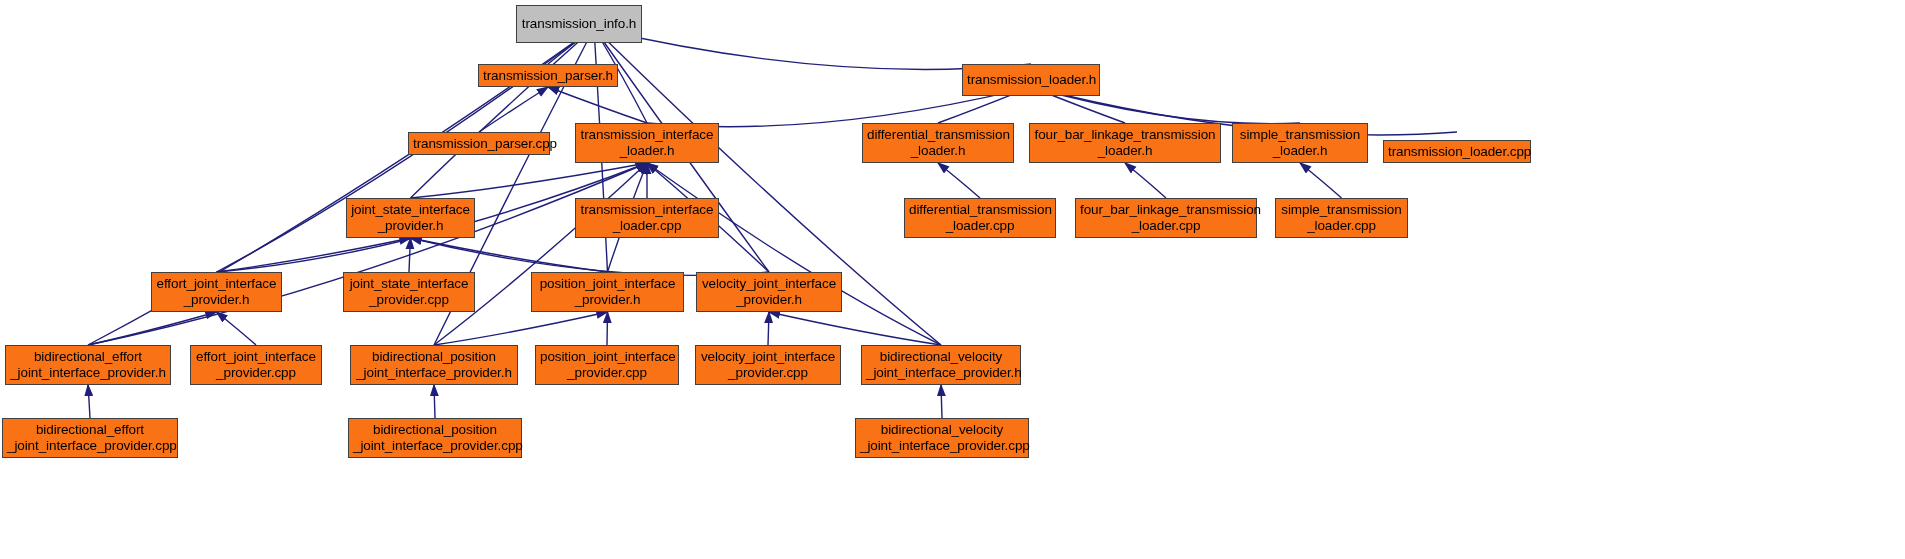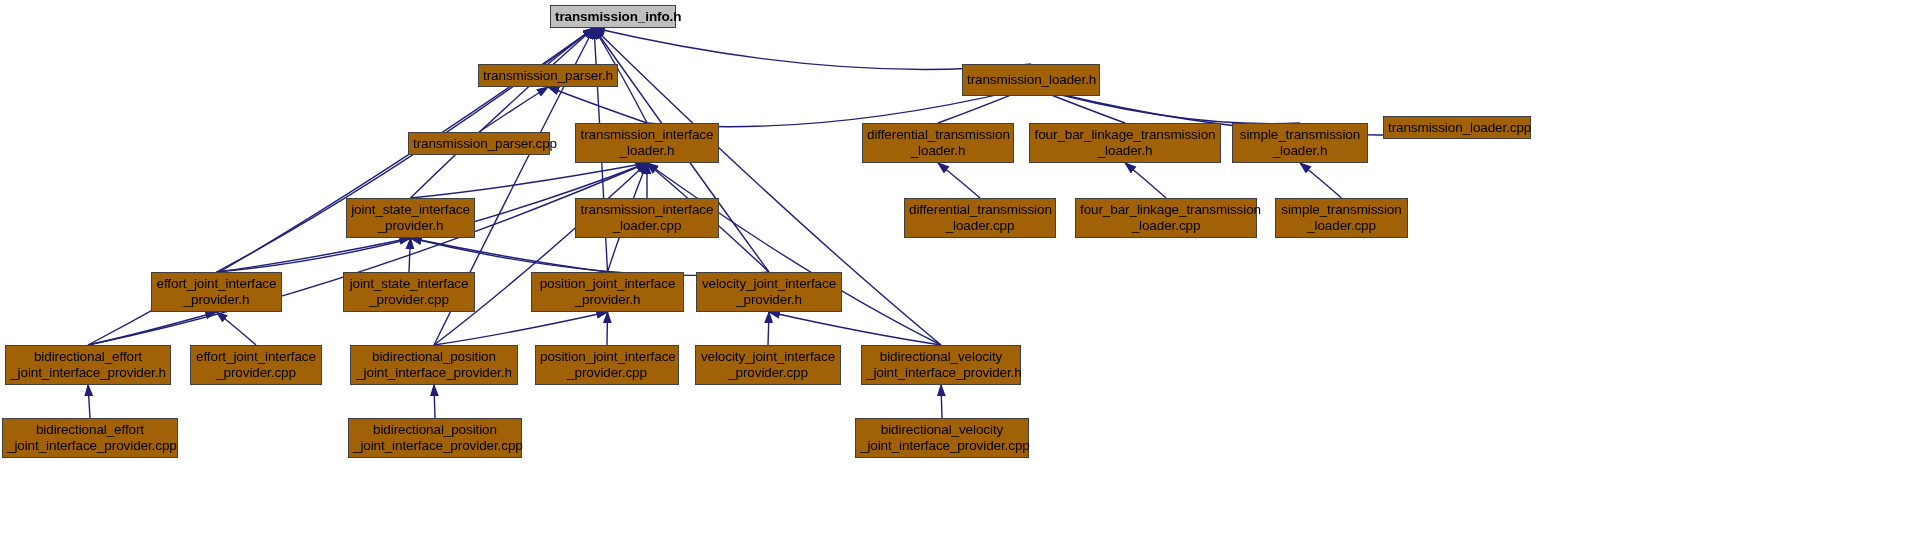--- a/index.html
+++ b/index.html
@@ -9,21 +9,21 @@
     height:559px;
     background:#ffffff;
     font-family:"Liberation Sans", sans-serif;
     overflow:hidden;
   }
   #edges{position:absolute;left:0;top:0;width:1905px;height:559px;}
   .node{
     position:absolute;
     box-sizing:border-box;
     border:1px solid #404040;
-    background:#a16207;
+    background:#f97316;
     color:#000000;
     display:flex;
     align-items:center;
     justify-content:center;
     text-align:center;
     line-height:1.15;
     font-size:13.5px;
     letter-spacing:-0.1px;
     white-space:pre-line;
     padding:1px 4px;
@@ -84,33 +84,33 @@
         <path d="M607,345 Q607.222,328.5144 607.5,312"></path>
         <path d="M768,345 Q768.444,328.5288 769,312"></path>
         <path d="M941,345 Q864.632,333.4536 769,312"></path>
         <path d="M90,418 Q89.112,401.5576 88,385"></path>
         <path d="M435,418 Q434.556,401.5288 434,385"></path>
         <path d="M942,418 Q941.556,401.5288 941,385"></path>
       </g>
   </svg>
 
   <div id="nodes-layer">
-      <div class="node root" style="left: 550px; top: 5px; width: 126px; height: 23px; font-weight: bold;"><span class="lbl">transmission_info.h</span></div>
+      <div class="node root" style="left: 516px; top: 5px; width: 126px; height: 38px;"><span class="lbl">transmission_info.h</span></div>
       <div class="node" style="left: 478px; top: 64px; width: 140px; height: 23px;"><span class="lbl">transmission_parser.h</span></div>
       <div class="node" style="left: 962px; top: 64px; width: 138px; height: 32px;"><span class="lbl">transmission_loader.h</span></div>
       <div class="node" style="left: 408px; top: 132px; width: 142px; height: 23px;"><span class="lbl">transmission_parser.cpp</span></div>
       <div class="node" style="left: 575px; top: 123px; width: 144px; height: 40px;"><span class="lbl">transmission_interface
 _loader.h</span></div>
       <div class="node" style="left: 862px; top: 123px; width: 152px; height: 40px;"><span class="lbl">differential_transmission
 _loader.h</span></div>
       <div class="node" style="left: 1029px; top: 123px; width: 192px; height: 40px;"><span class="lbl">four_bar_linkage_transmission
 _loader.h</span></div>
       <div class="node" style="left: 1232px; top: 123px; width: 136px; height: 40px;"><span class="lbl">simple_transmission
 _loader.h</span></div>
-      <div class="node" style="left: 1383px; top: 116px; width: 148px; height: 23px;"><span class="lbl">transmission_loader.cpp</span></div>
+      <div class="node" style="left: 1383px; top: 140px; width: 148px; height: 23px;"><span class="lbl">transmission_loader.cpp</span></div>
       <div class="node" style="left: 575px; top: 198px; width: 144px; height: 40px;"><span class="lbl">transmission_interface
 _loader.cpp</span></div>
       <div class="node" style="left: 904px; top: 198px; width: 152px; height: 40px;"><span class="lbl">differential_transmission
 _loader.cpp</span></div>
       <div class="node" style="left: 1075px; top: 198px; width: 182px; height: 40px;"><span class="lbl">four_bar_linkage_transmission
 _loader.cpp</span></div>
       <div class="node" style="left: 1275px; top: 198px; width: 133px; height: 40px;"><span class="lbl">simple_transmission
 _loader.cpp</span></div>
       <div class="node" style="left: 346px; top: 198px; width: 129px; height: 40px;"><span class="lbl">joint_state_interface
 _provider.h</span></div>

